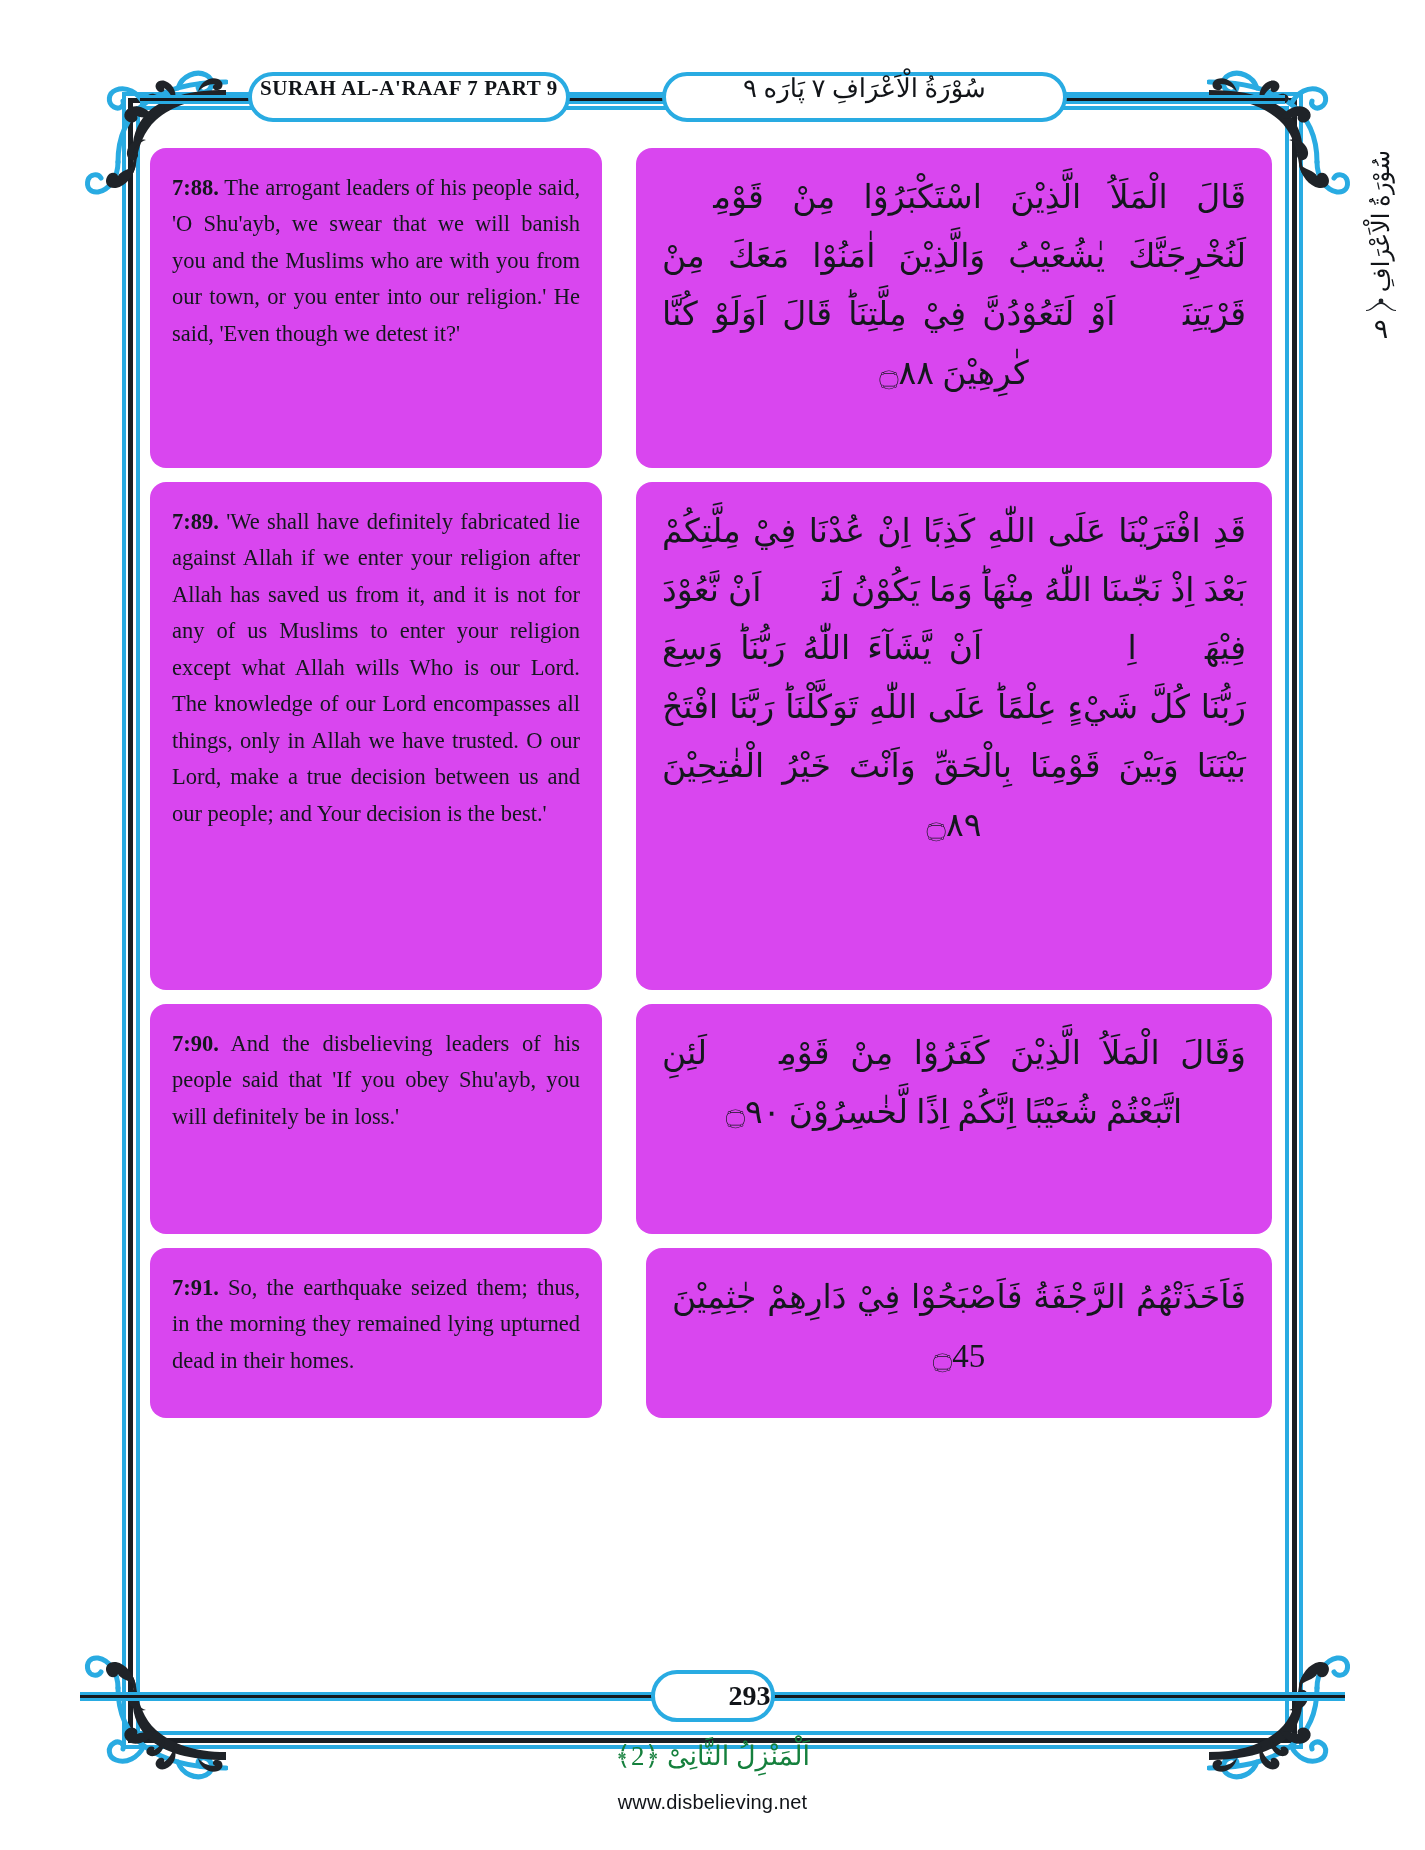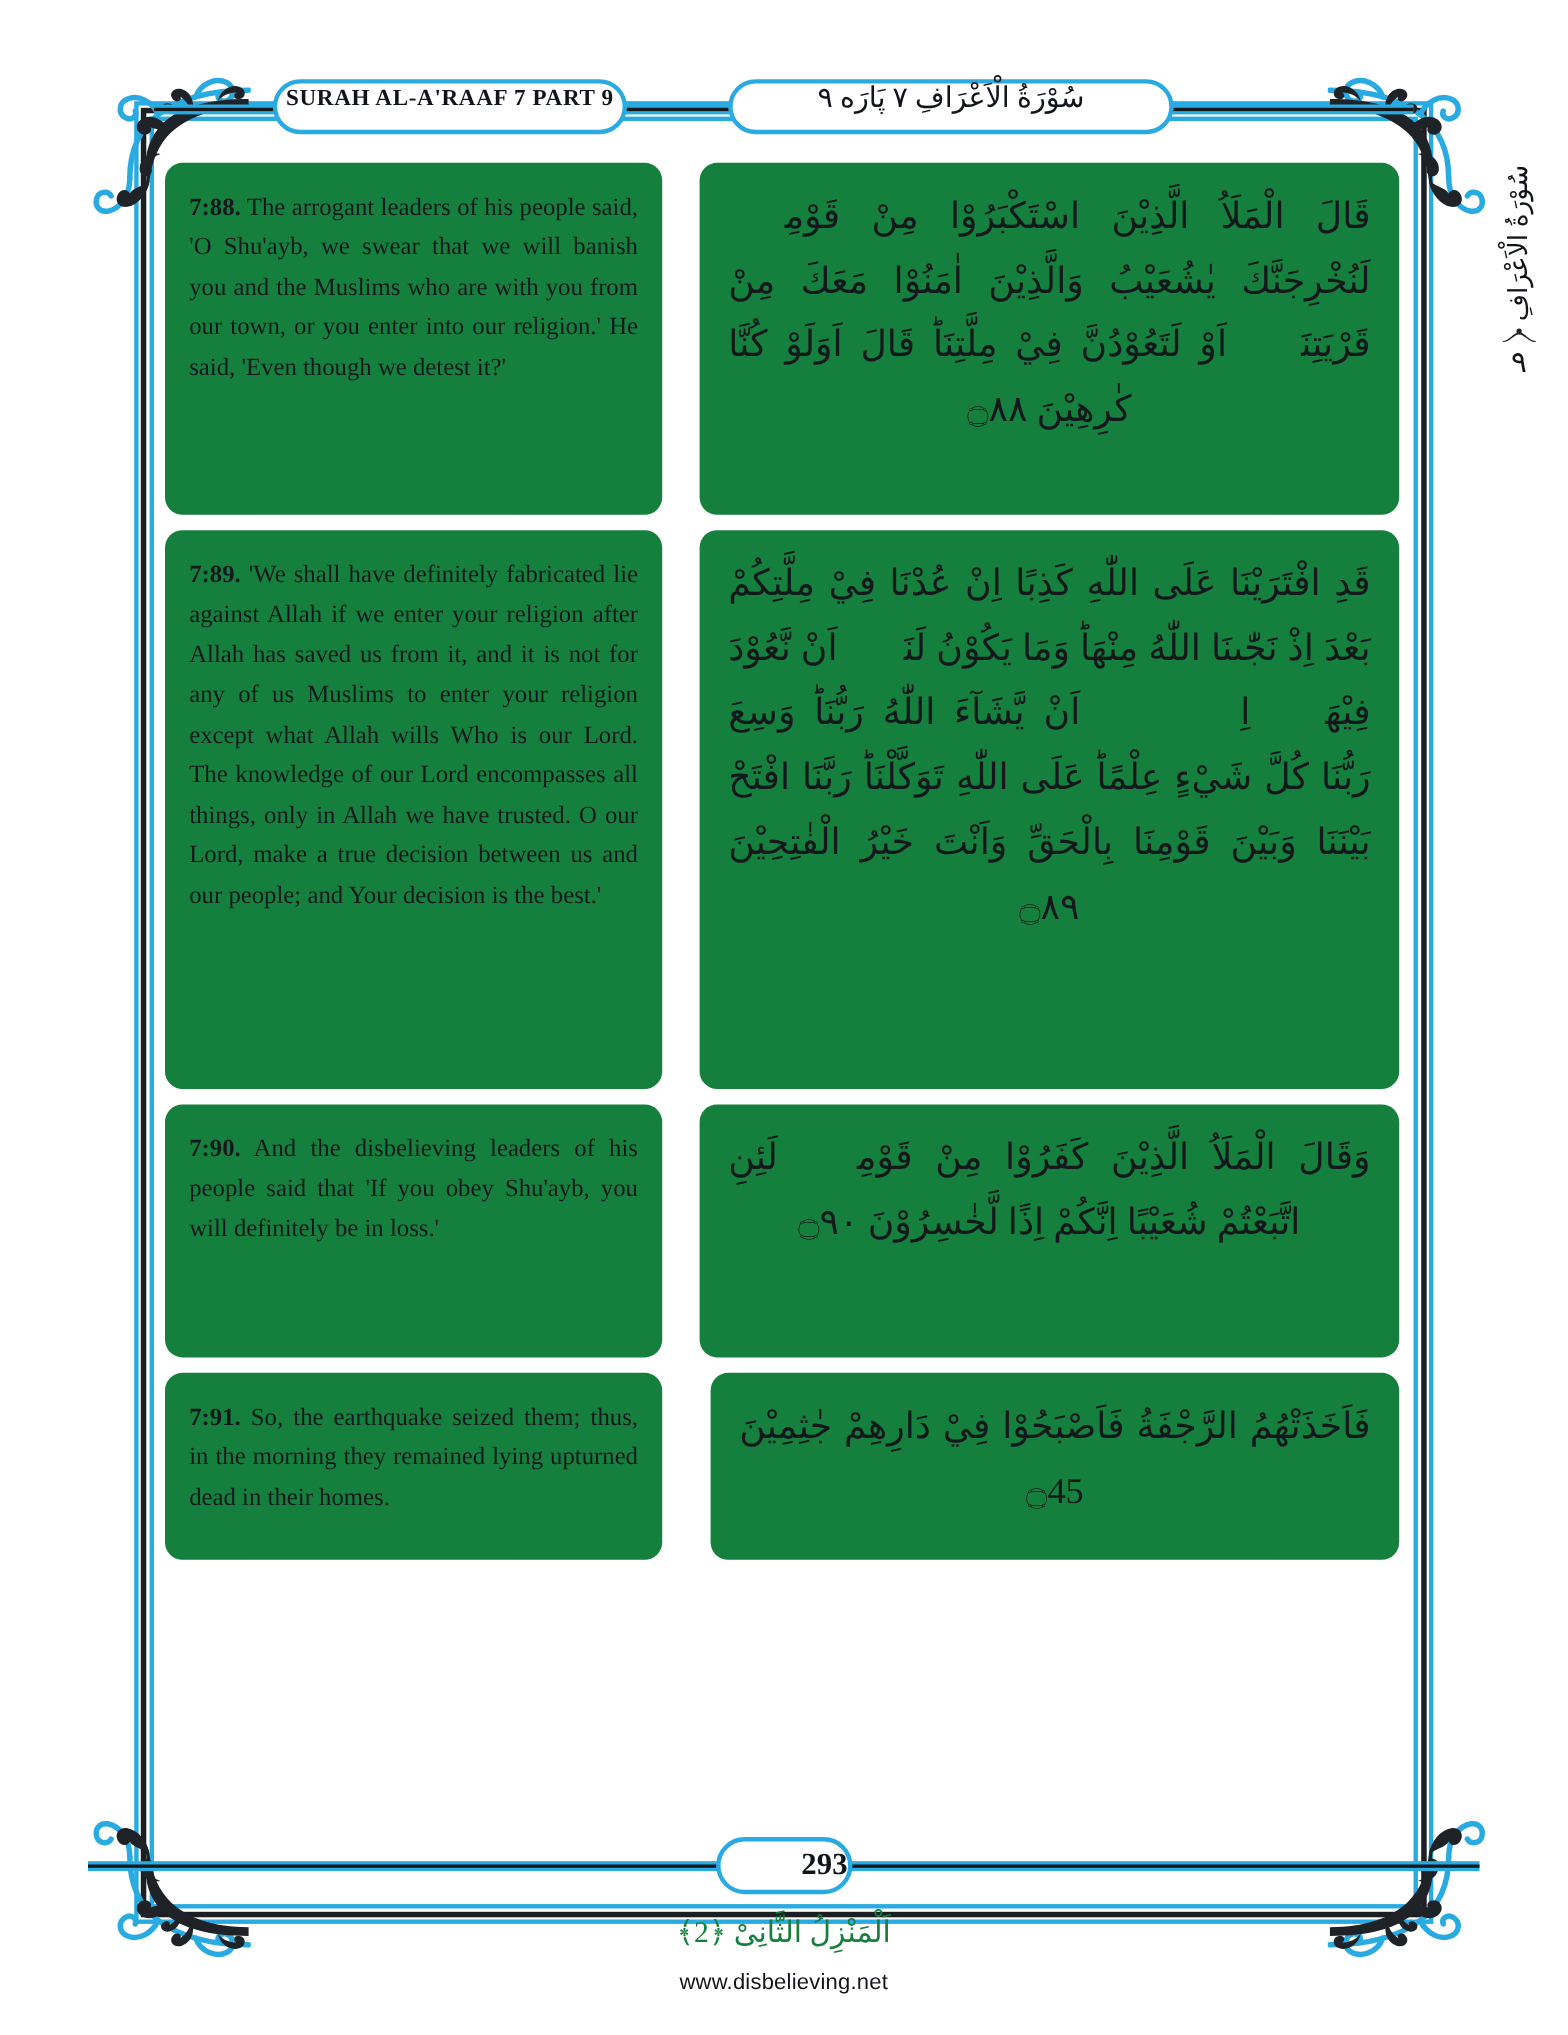--- a/index.html
+++ b/index.html
@@ -172,21 +172,21 @@
     flex-direction: column;
     gap: 14px;
     z-index: 4;
   }
   .verse-row {
     display: flex;
     gap: 14px;
     align-items: stretch;
   }
   .cell {
-    background: #15803d;
+    background: #d946ef;
     border-radius: 16px;
     box-sizing: border-box;
   }
   .cell-en {
     width: 452px;
     padding: 22px 22px 20px 22px;
     flex: 0 0 452px;
   }
   .cell-ar {
     flex: 1 1 auto;

